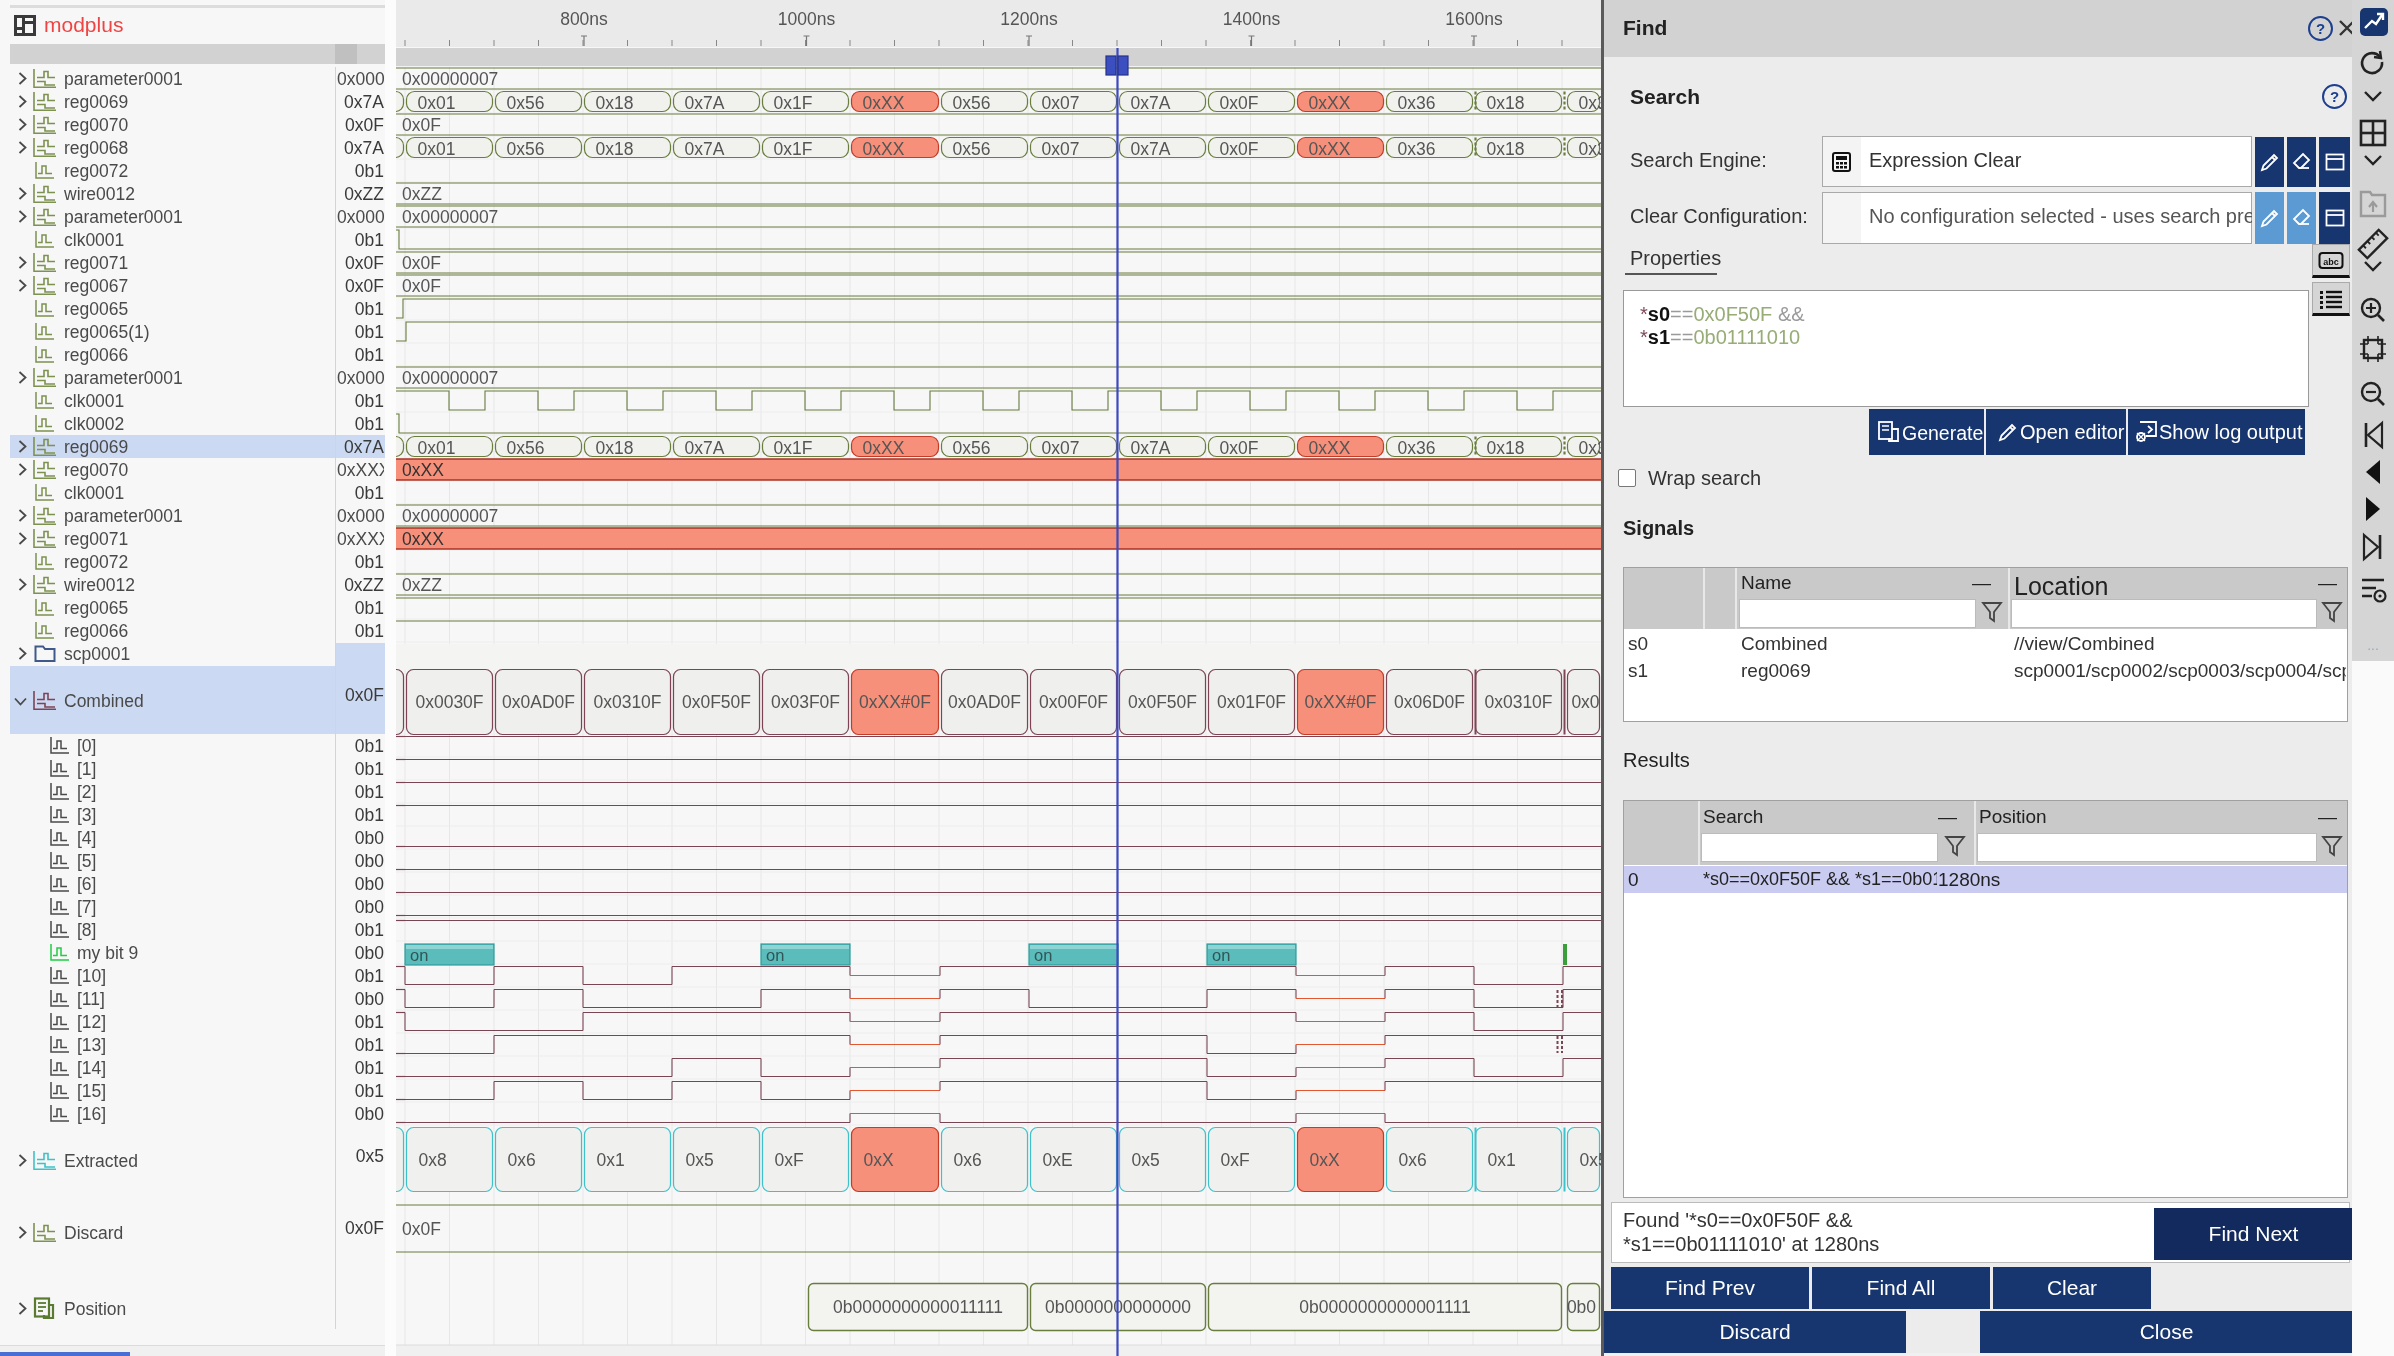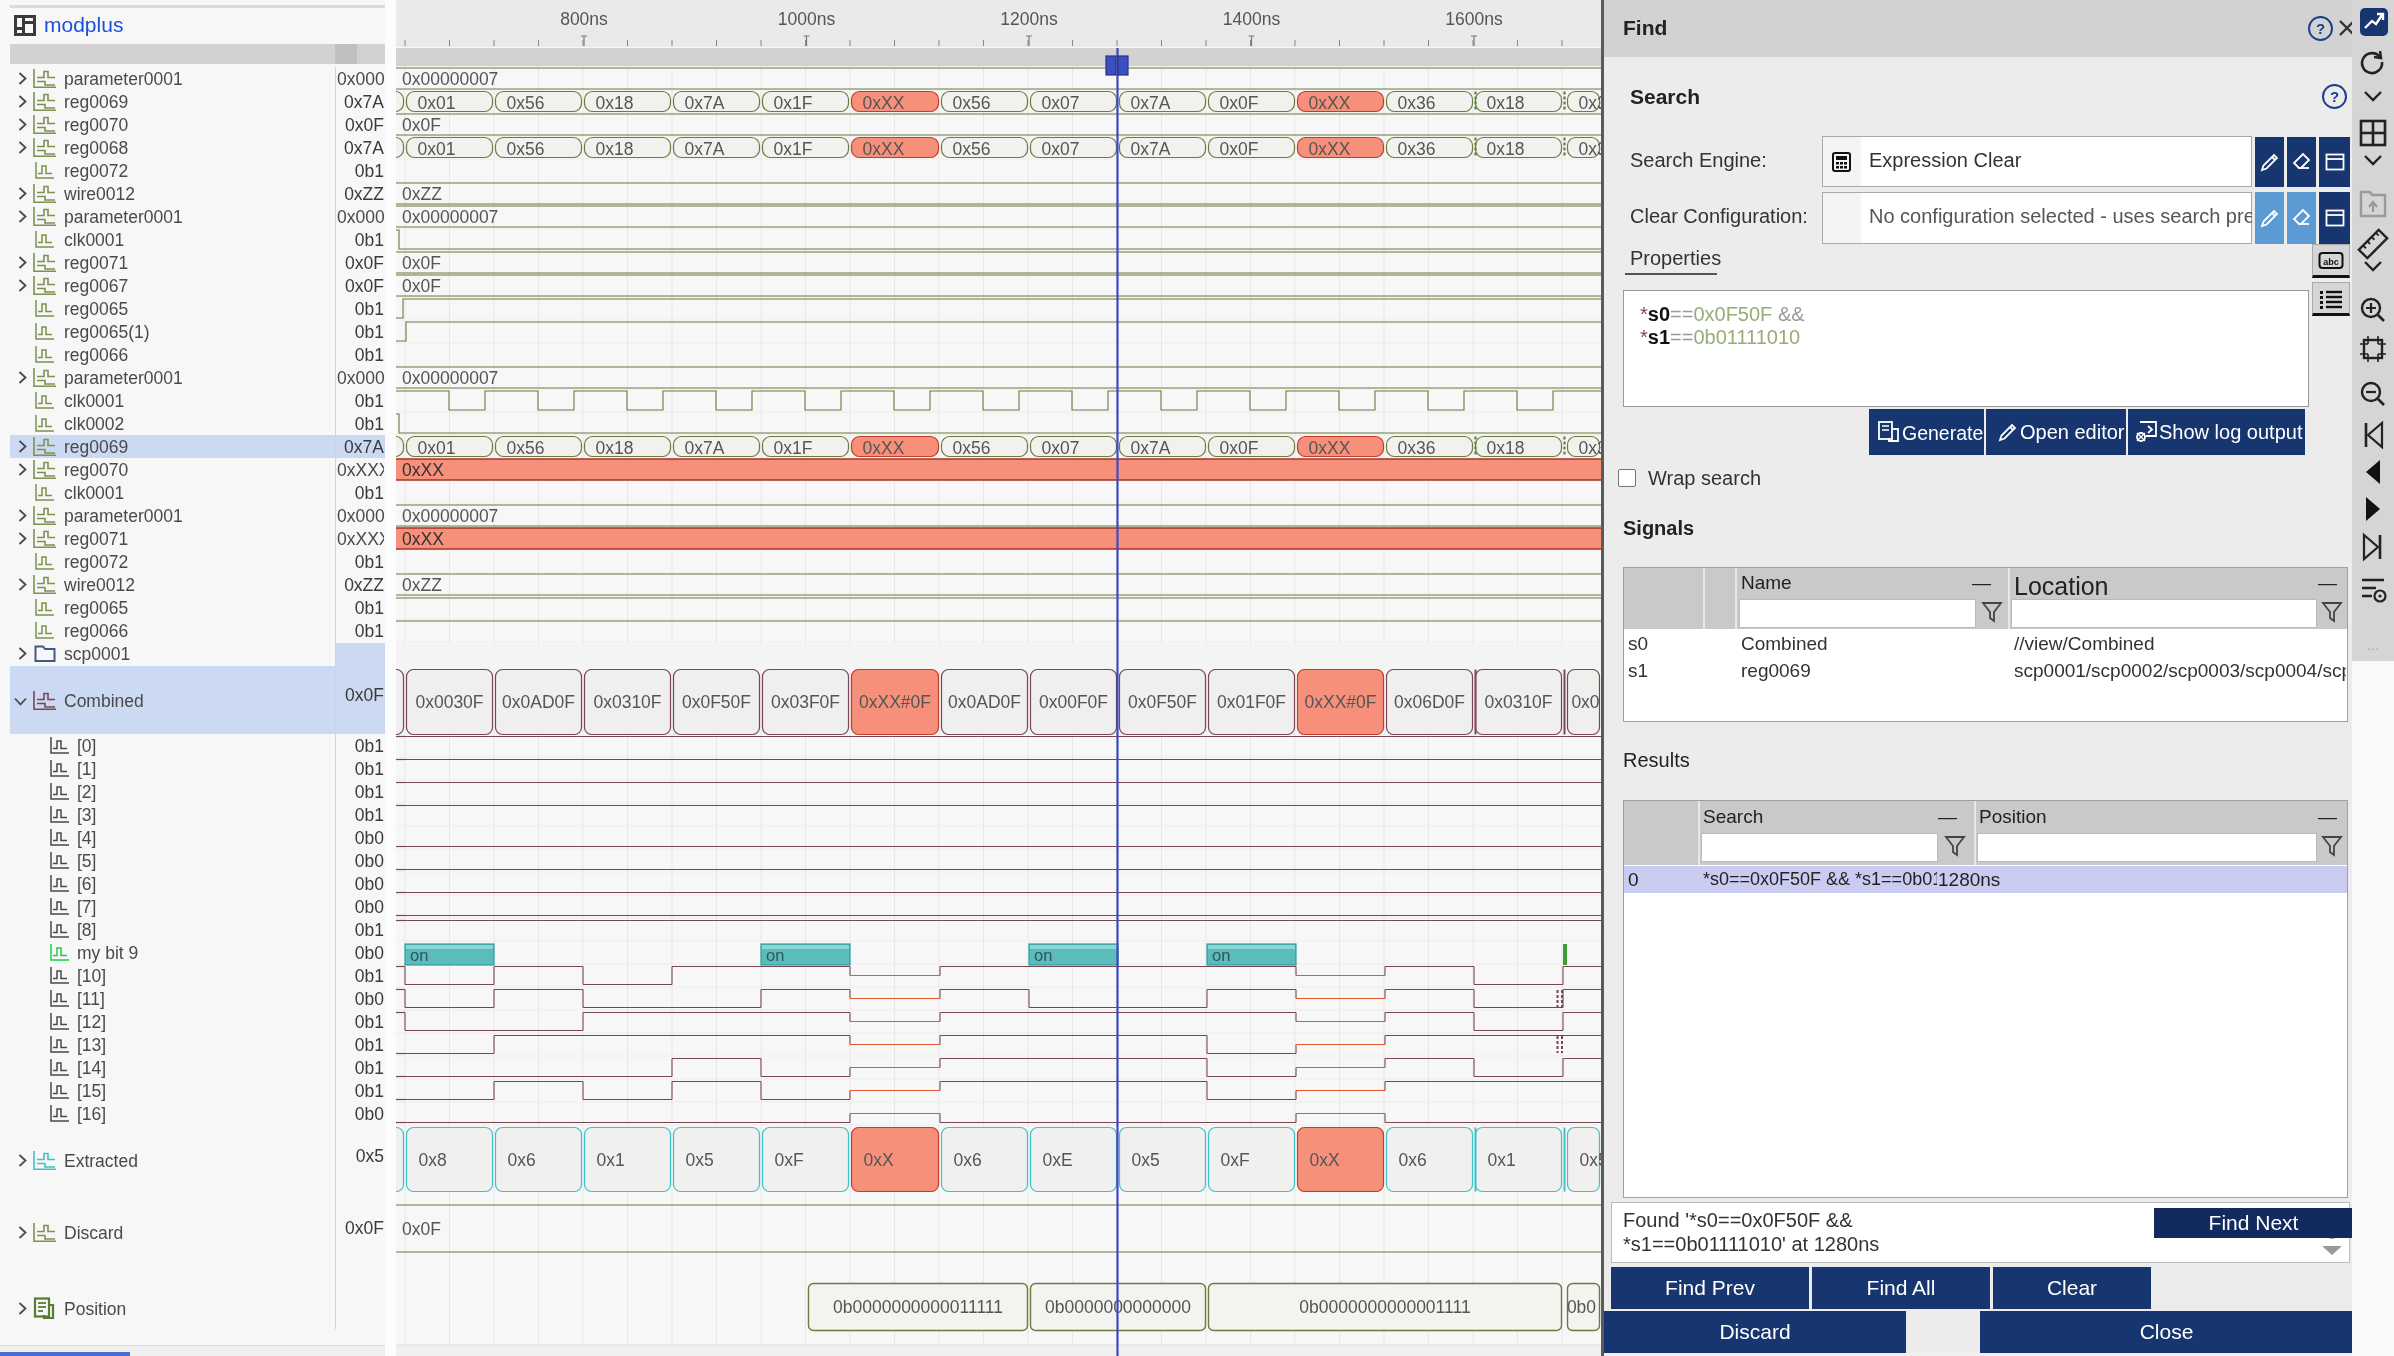--- a/index.html
+++ b/index.html
@@ -9,21 +9,21 @@
 .nbtn{background:#17356e;color:#fff;display:flex;align-items:center;justify-content:center;font-size:21px;white-space:nowrap;}
 </style></head><body>
 <div class="ab" style="left:0;top:0;width:385px;height:1356px;background:#f7f7f7"></div>
 <div class="ab" style="left:10px;top:5px;width:375px;height:3px;background:#dcdcdc"></div>
 <svg class="ab" style="left:14px;top:15px" width="22" height="21" viewBox="0 0 22 21">
     <rect x="1.5" y="1.5" width="19" height="18" fill="none" stroke="#3a3a3a" stroke-width="3"></rect>
     <line x1="9.5" y1="1" x2="9.5" y2="20" stroke="#3a3a3a" stroke-width="3"></line>
     <line x1="1" y1="13.5" x2="9" y2="13.5" stroke="#3a3a3a" stroke-width="3"></line>
     <line x1="10" y1="7.5" x2="21" y2="7.5" stroke="#3a3a3a" stroke-width="3"></line>
   </svg>
-<div class="ab" style="left:44px;top:13px;font-size:21px;color:#1d4ed8">modplus</div>
+<div class="ab" style="left:44px;top:13px;font-size:21px;color:#ef4444">modplus</div>
 <div class="ab" style="left:10px;top:44px;width:375px;height:20px;background:#d2d2d2"></div>
 <div class="ab" style="left:335px;top:44px;width:22px;height:20px;background:#c0c0c0"></div>
 <svg class="ab" style="left:15px;top:71px" width="15" height="15" viewBox="0 0 15 15">
     <path d="M4.5,2 L10.5,7.5 L4.5,13" fill="none" stroke="#4a4a4a" stroke-width="1.8"></path>
   </svg>
 <svg class="ab" style="left:33px;top:68px" width="24" height="21" viewBox="0 0 24 21">
     <path d="M1,1 V19.2 H23" fill="none" stroke="#7d9150" stroke-width="1.6"></path>
     <path d="M4,9.5 H11 V3.5 H15 V9.5 H22" fill="none" stroke="#7d9150" stroke-width="1.6"></path>
     <path d="M4,13.5 H12 V17 H22" fill="none" stroke="#7d9150" stroke-width="1.6"></path>
   </svg>
@@ -1188,21 +1188,21 @@
 <div class="ab" style="left:1611px;top:1202px;width:739px;height:61px;background:#fff;border:1px solid #bbb"></div>
 <div class="ab" style="left:1623px;top:1208px;font-size:20px;color:#333;line-height:24px">Found '*s0==0x0F50F &amp;&amp;<br>*s1==0b01111010' at 1280ns</div>
 <svg class="ab" style="left:2318px;top:1206px" width="28" height="52" viewBox="0 0 28 52">
     <path d="M4,12 L14,3 L24,12 Z" fill="#999"></path>
     <circle cx="14" cy="26" r="7" fill="#999"></circle>
     <path d="M4,40 L14,49 L24,40 Z" fill="#999"></path>
   </svg>
 <div class="ab nbtn" style="left:1611px;top:1267px;width:198px;height:42px">Find Prev</div>
 <div class="ab nbtn" style="left:1812px;top:1267px;width:178px;height:42px">Find All</div>
 <div class="ab nbtn" style="left:1993px;top:1267px;width:158px;height:42px">Clear</div>
-<div class="ab nbtn" style="left:2154px;top:1208px;width:199px;height:30px;background:#122a5e">Find Next</div>
+<div class="ab nbtn" style="left:2154px;top:1208px;width:199px;height:52px;background:#122a5e">Find Next</div>
 <div class="ab nbtn" style="left:1604px;top:1311px;width:302px;height:42px">Discard</div>
 <div class="ab nbtn" style="left:1980px;top:1311px;width:373px;height:42px">Close</div>
 <div class="ab" style="left:1604px;top:1353px;width:790px;height:3px;background:#f0f0f0"></div>
 <div class="ab" style="left:2352px;top:0;width:42px;height:661px;background:#d5d5d5"></div>
 <div class="ab" style="left:2352px;top:661px;width:42px;height:695px;background:#fafafa"></div>
 <svg class="ab" style="left:2352px;top:0" width="42" height="661" viewBox="0 0 42 661">
     <rect x="8" y="8" width="28" height="28" rx="5" fill="#17356e"></rect>
     <path d="M13,28 L20,21 L24,24 L30,15" fill="none" stroke="#fff" stroke-width="2.4"></path>
     <path d="M25,14 L31,14 L31,20" fill="none" stroke="#fff" stroke-width="2.4"></path>
     <path d="M30,62 A10,10 0 1 1 28,57" fill="none" stroke="#222" stroke-width="2.6"></path>

